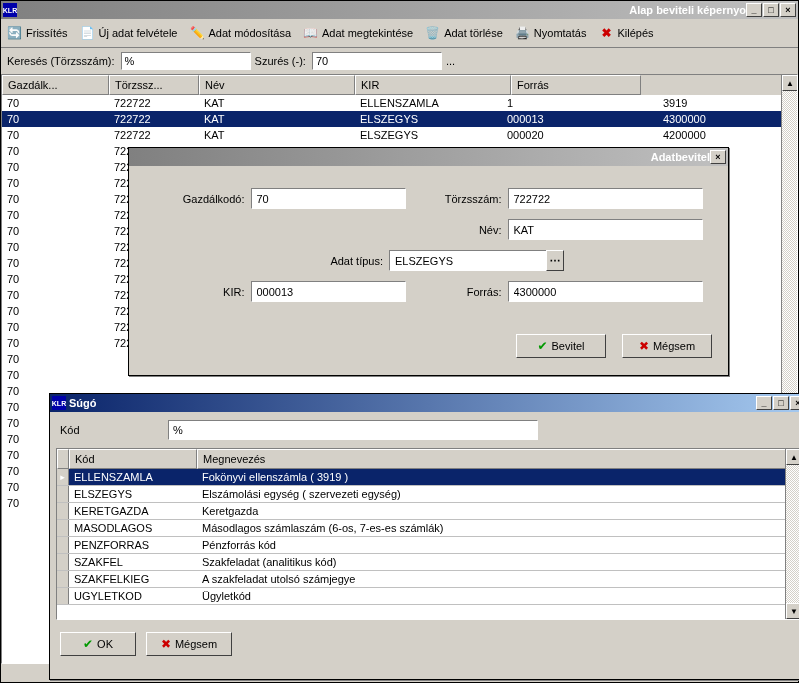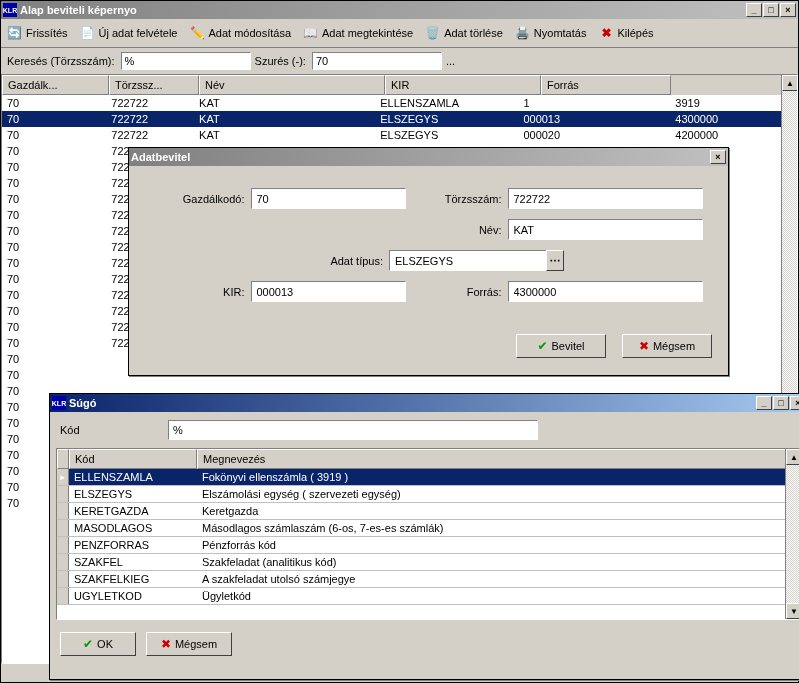--- a/index.html
+++ b/index.html
@@ -1,20 +1,20 @@
 <!DOCTYPE html>
 <html><head>
 <meta charset="utf-8">
 <style>
 * { box-sizing: border-box; margin: 0; padding: 0; font-family: Tahoma, Arial, sans-serif; font-size: 11px; }
 body { background: #fff; width: 799px; height: 683px; overflow: hidden; position: relative; }
 
 .window { position: absolute; background: #d4d0c8; border: 1px solid #000; box-shadow: 1px 1px 0 #808080; }
 .titlebar { background: linear-gradient(to right, #0a246a, #a6caf0); color: #fff; height: 18px; display: flex; align-items: center; padding: 0 2px; font-weight: bold; }
-.titlebar.inactive { background: linear-gradient(to right, #808080, #c0c0c0); }
+.titlebar.inactive { background: linear-gradient(to right, #808080, #c0c0c0); text-align: right; }
 .titlebar .title-icon { width: 14px; height: 14px; background: #00a; margin-right: 3px; display: flex; align-items: center; justify-content: center; font-size: 7px; color: #fff; }
 .titlebar .title-text { flex: 1; }
 .titlebar .win-btns { display: flex; gap: 1px; }
 .win-btn { width: 16px; height: 14px; background: #d4d0c8; border: 1px solid; border-color: #fff #404040 #404040 #fff; display: flex; align-items: center; justify-content: center; font-size: 9px; font-weight: bold; color: #000; cursor: pointer; }
 
 .toolbar { display: flex; align-items: center; padding: 4px; gap: 8px; flex-wrap: wrap; border-bottom: 1px solid #808080; }
 .tool-item { display: flex; align-items: center; gap: 3px; cursor: pointer; padding: 2px; }
 .tool-icon { width: 16px; height: 16px; display: flex; align-items: center; justify-content: center; font-size: 12px; }
 
 .searchbar { display: flex; align-items: center; padding: 4px 6px; gap: 4px; }
@@ -24,21 +24,21 @@
 .grid { background: #fff; border: 1px solid; border-color: #808080 #fff #fff #808080; position: relative; overflow: hidden; }
 .grid-head { display: flex; background: #d4d0c8; }
 .grid-head .gh { border: 1px solid; border-color: #fff #808080 #808080 #fff; padding: 3px 5px; font-weight: normal; overflow: hidden; }
 .grid-row { display: flex; }
 .grid-row .gc { padding: 2px 5px; overflow: hidden; white-space: nowrap; }
 .grid-row.sel { background: #0a246a; color: #fff; }
 .grid-body { background: #fff; }
 
 .main-grid .gc1,.main-grid .gh1{width:107px}
 .main-grid .gc2,.main-grid .gh2{width:90px}
-.main-grid .gc3,.main-grid .gh3{width:186px}
+.main-grid .gc3,.main-grid .gh3{width:156px}
 .main-grid .gc4,.main-grid .gh4{width:147px}
 .main-grid .gc5,.main-grid .gh5{width:156px}
 .main-grid .gc6,.main-grid .gh6{width:130px}
 
 .dlg-body { padding: 12px 16px; }
 .form-row { display: flex; align-items: center; margin: 10px 0; gap: 6px; justify-content: center; }
 .form-label { text-align: right; width: 90px; }
 .form-field { border: 1px solid; border-color: #808080 #fff #fff #808080; background: #fff; padding: 3px 5px; height: 21px; display: flex; align-items: center; }
 .form-field input { border: none; outline: none; width: 100%; background: transparent; }
 .combo { display: flex; }

